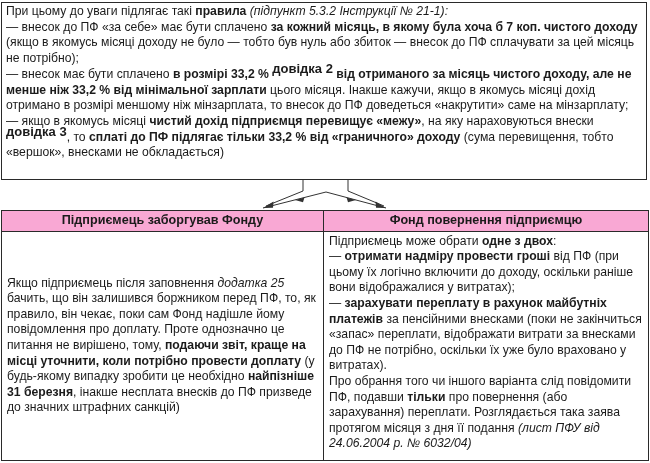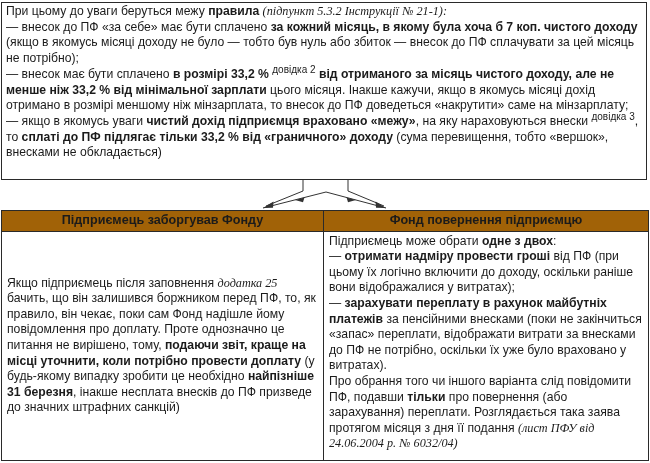--- a/index.html
+++ b/index.html
@@ -15,43 +15,43 @@
   .intro-box p{margin:0;}
   .arrow-wrap{position:absolute;left:0;top:180px;width:650px;height:30px;}
   .tbl{
     position:absolute;left:1px;top:210px;width:648px;height:251px;
     border-collapse:collapse;table-layout:fixed;
     font-size:12.2px;line-height:15.6px;
   }
   .tbl th,.tbl td{border:1px solid #2a2a2a;box-sizing:border-box;}
   .tbl th{
     font-size:12.6px;font-weight:bold;text-align:center;
-    height:15px;padding:2px 4px;background:#a16207;
+    height:15px;padding:2px 4px;background:#f9a8d4;
   }
   .tbl td{padding:2px 5px;}
   td.cell-left{vertical-align:middle;}
   td.cell-right{vertical-align:top;}
   .cell-inner{max-height:224px;overflow:hidden;}
   .cell-inner p{margin:0;}
   .b{font-weight:bold;}
-  .i{font-style:italic;font-family:Liberation Serif, serif;}
-  sup.sup{font-size:10px;line-height:0;}
+  .i{font-style:italic;}
+  sup.sup{font-size:13px;line-height:0;font-weight:bold;}
   .arrow-svg line,.arrow-svg polyline{stroke:#333333;stroke-width:1;fill:none;}
   .arrow-svg polygon{fill:#333333;stroke:none;}
 </style>
 </head>
 <body>
 
 <div class="page">
 
   <div class="intro-box">
-      <p><span class="">При цьому до уваги беруться межу </span><span class="b">правила</span><span class=""> </span><span class="i">(підпункт 5.3.2 Інструкції № 21-1):</span></p>
+      <p><span class="">При цьому до уваги підлягає такі </span><span class="b">правила</span><span class=""> </span><span class="i">(підпункт 5.3.2 Інструкції № 21-1):</span></p>
       <p><span class="">— внесок до ПФ «за себе» має бути сплачено </span><span class="b">за кожний місяць, в якому була хоча б 7 коп. чистого доходу</span><span class=""> (якщо в якомусь місяці доходу не було — тобто був нуль або збиток — внесок до ПФ сплачувати за цей місяць не потрібно);</span></p>
       <p><span class="">— внесок має бути сплачено </span><span class="b">в розмірі 33,2 % </span><sup class="sup">довідка 2</sup><span class="b"> від отриманого за місяць чистого доходу, але не менше ніж 33,2 % від мінімальної зарплати</span><span class=""> цього місяця. Інакше кажучи, якщо в якомусь місяці дохід отримано в розмірі меншому ніж мінзарплата, то внесок до ПФ доведеться «накрутити» саме на мінзарплату;</span></p>
-      <p><span class="">— якщо в якомусь уваги </span><span class="b">чистий дохід підприємця враховано «межу»</span><span class="">, на яку нараховуються внески </span><sup class="sup">довідка 3</sup><span class="">, то </span><span class="b">сплаті до ПФ підлягає тільки 33,2 % від «граничного» доходу</span><span class=""> (сума перевищення, тобто «вершок», внесками не обкладається)</span></p>
+      <p><span class="">— якщо в якомусь місяці </span><span class="b">чистий дохід підприємця перевищує «межу»</span><span class="">, на яку нараховуються внески </span><sup class="sup">довідка 3</sup><span class="">, то </span><span class="b">сплаті до ПФ підлягає тільки 33,2 % від «граничного» доходу</span><span class=""> (сума перевищення, тобто «вершок», внесками не обкладається)</span></p>
     </div>
 
   <div class="arrow-wrap">
     <svg class="arrow-svg" width="650" height="30" viewBox="0 0 650 30">
 
       <line x1="303" y1="0" x2="303" y2="11"></line>
       <line x1="348" y1="0" x2="348" y2="11"></line>
 
       <line x1="303" y1="11" x2="266" y2="26"></line>
       <line x1="348" y1="11" x2="384" y2="26"></line>

